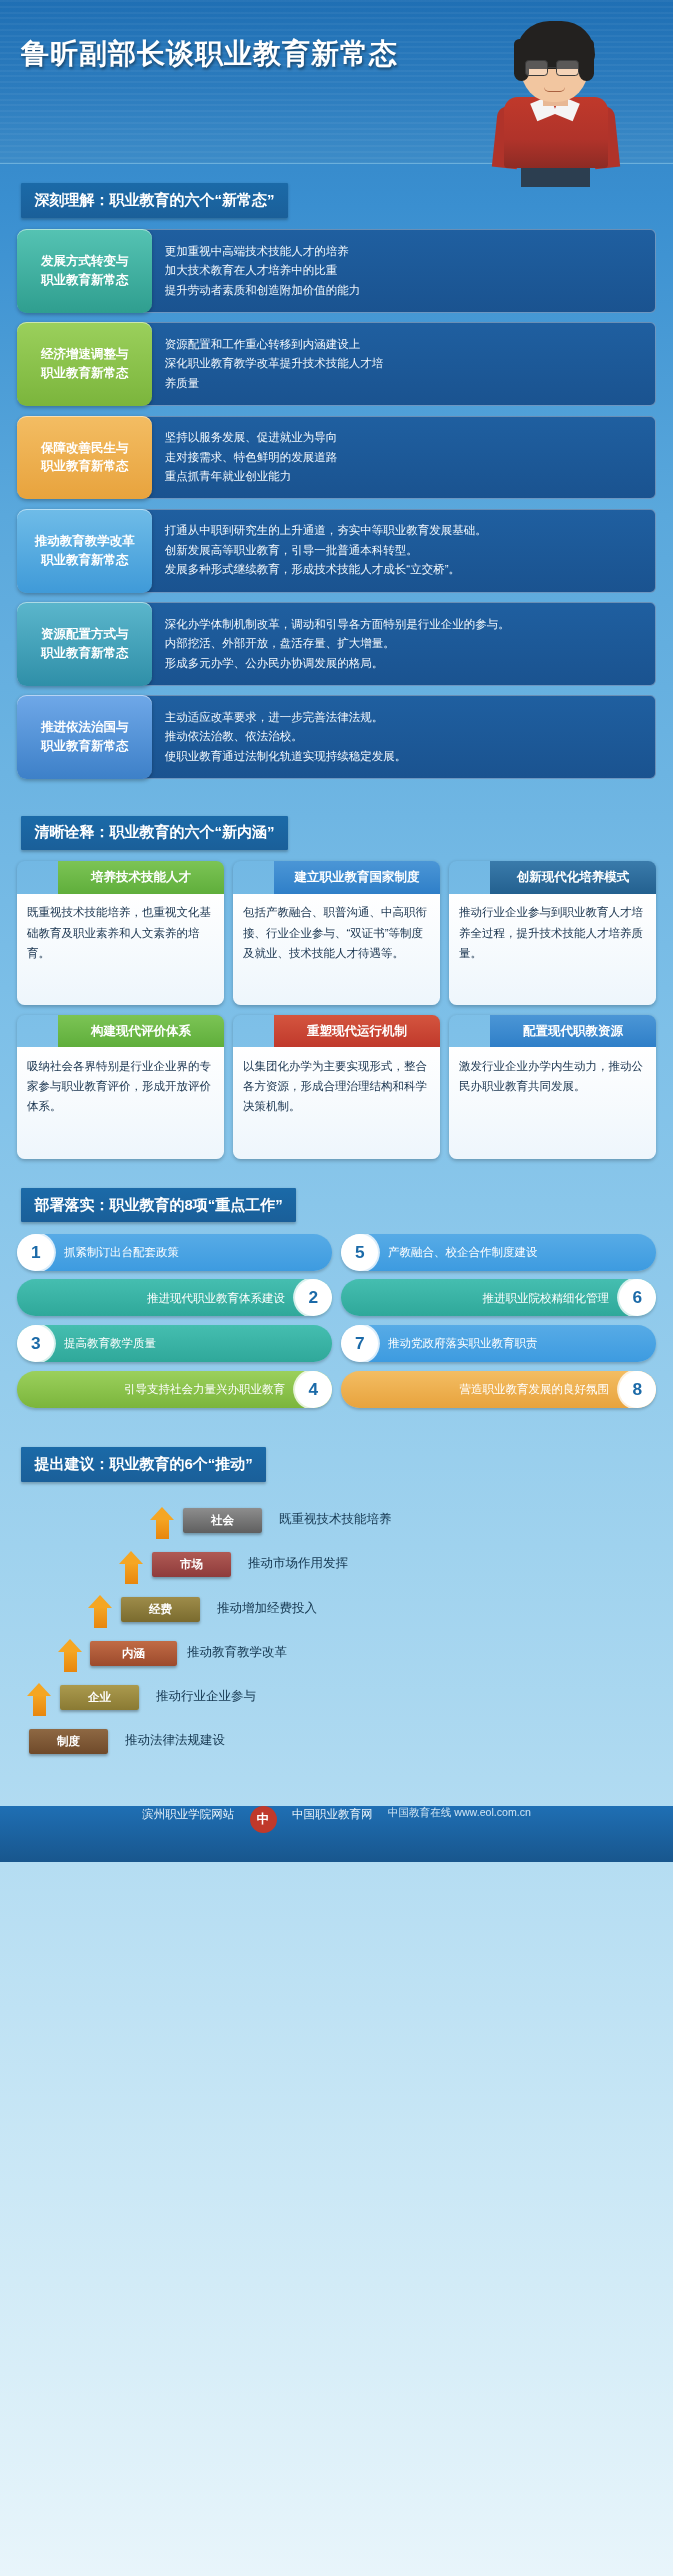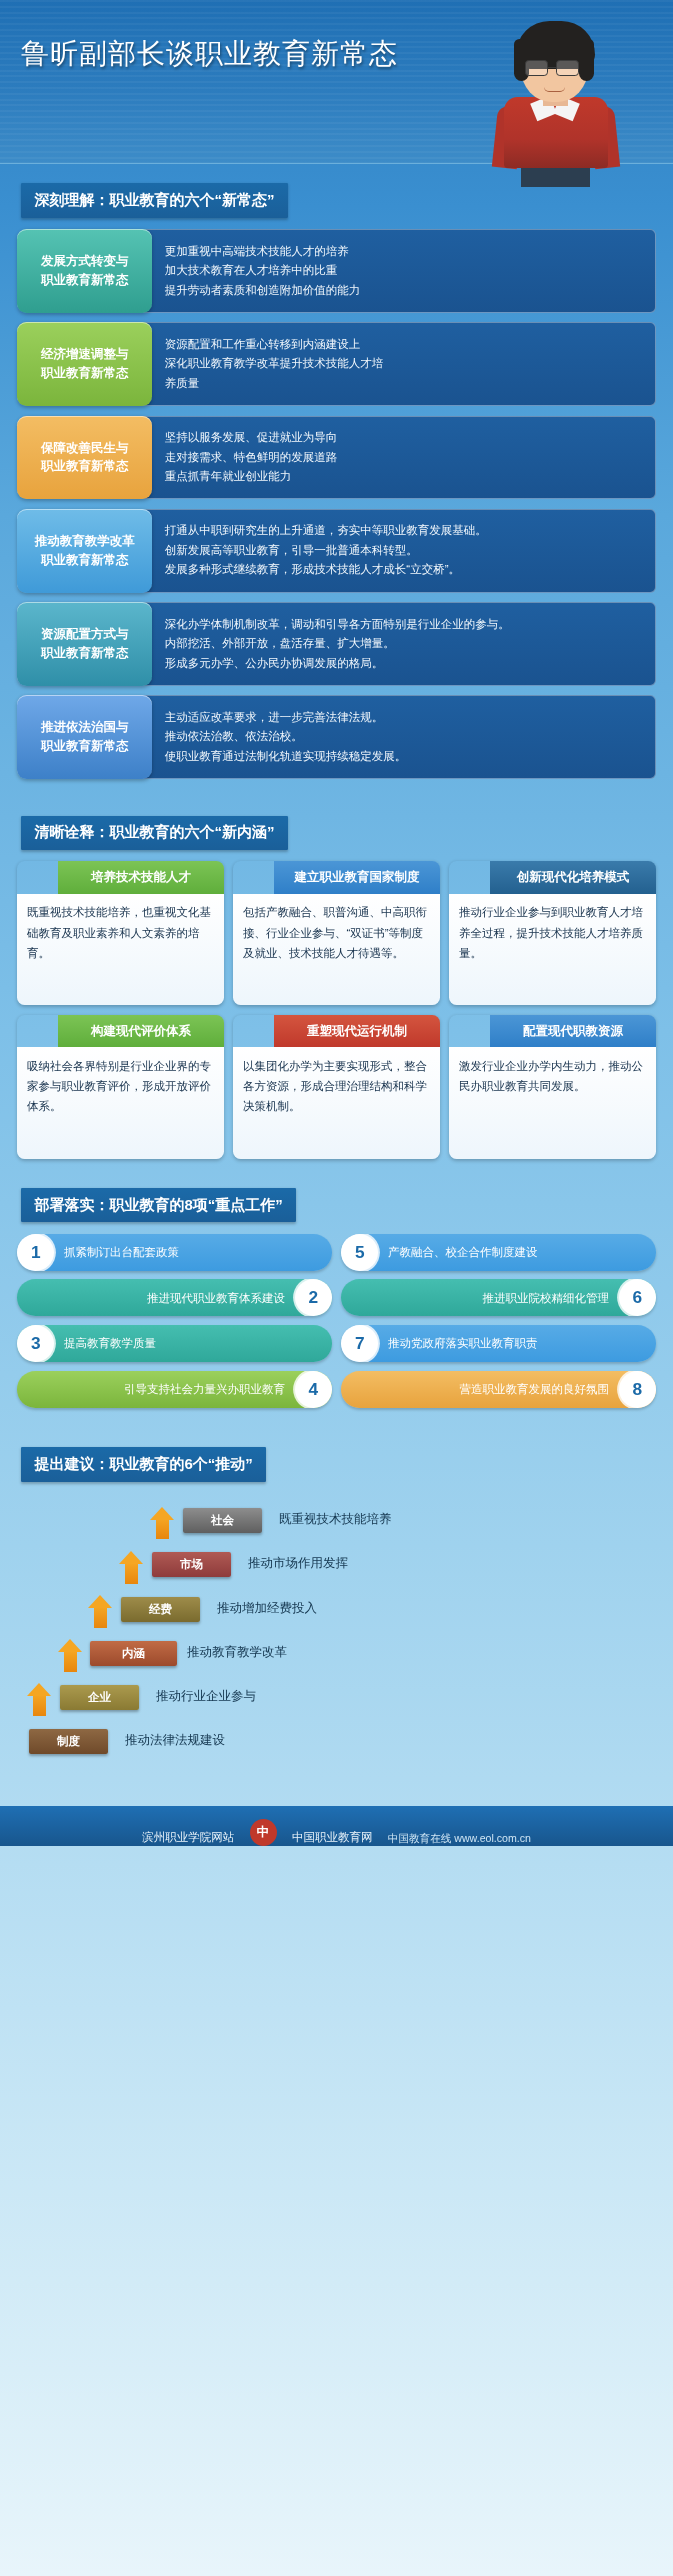--- a/index.html
+++ b/index.html
@@ -25,21 +25,21 @@
     border-bottom: 1.9px solid #6bb0dc;
   }
   .header-stripes {
     position: absolute; inset: 0;
     background: repeating-linear-gradient(180deg, rgba(255,255,255,0.045) 0px, rgba(255,255,255,0.045) 1.9px, rgba(0,0,0,0) 1.9px, rgba(0,0,0,0) 5.8px);
   }
   .main-title {
     position: absolute;
     left: 21px; top: 35px;
     font-size: 28px;
-    font-weight: normal;
+    font-weight: bold;
     color: #ffffff;
     letter-spacing: 1px;
     text-shadow: 1px 1.9px 2.9px rgba(0,0,0,0.45);
   }
   
   .portrait { position: absolute; right: 46px; top: 13.5px; width: 144px; height: 154px; }
   .pt-body {
     position: absolute; left: 21px; top: 83px; width: 104px; height: 71px;
     background: linear-gradient(180deg, #c0392b 0%, #b0332a 60%, #8d2b24 100%);
     border-radius: 13.5px 13.5px 3.8px 3.8px;
@@ -208,26 +208,26 @@
   }
   .arrow-up:after {
     content: "";
     position: absolute; left: 0; top: 0;
     border-left: 12.5px solid transparent; border-right: 12.5px solid transparent;
     border-bottom: 13.5px solid #f5a623;
   }
 
   
   .footer {
-    height: 40px;
+    height: 56px;
     background: linear-gradient(180deg, #1f6fb4 0%, #18568d 100%);
     color: #eaf4fb;
     font-size: 11.5px;
     display: flex;
-    align-items: flex-end;
+    align-items: flex-start;
     justify-content: center;
     gap: 15.4px;
     position: relative;
   }
   .footer-logo {
     width: 27px; height: 27px; border-radius: 50%;
     background: #c0392b;
     display: flex; align-items: center; justify-content: center;
     color: #fff; font-size: 12.5px; font-weight: bold;
   }

